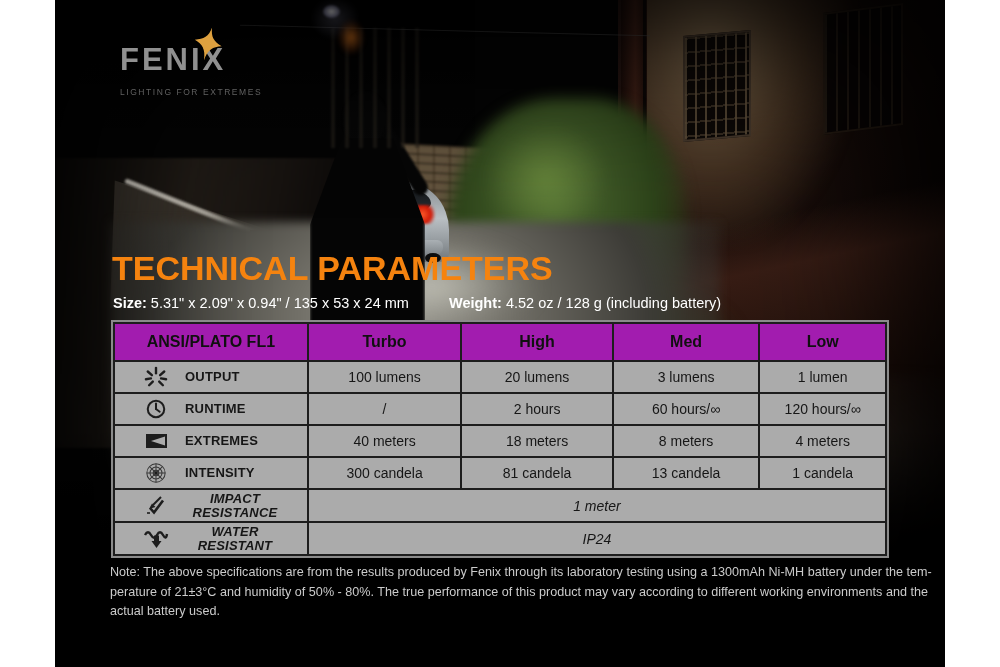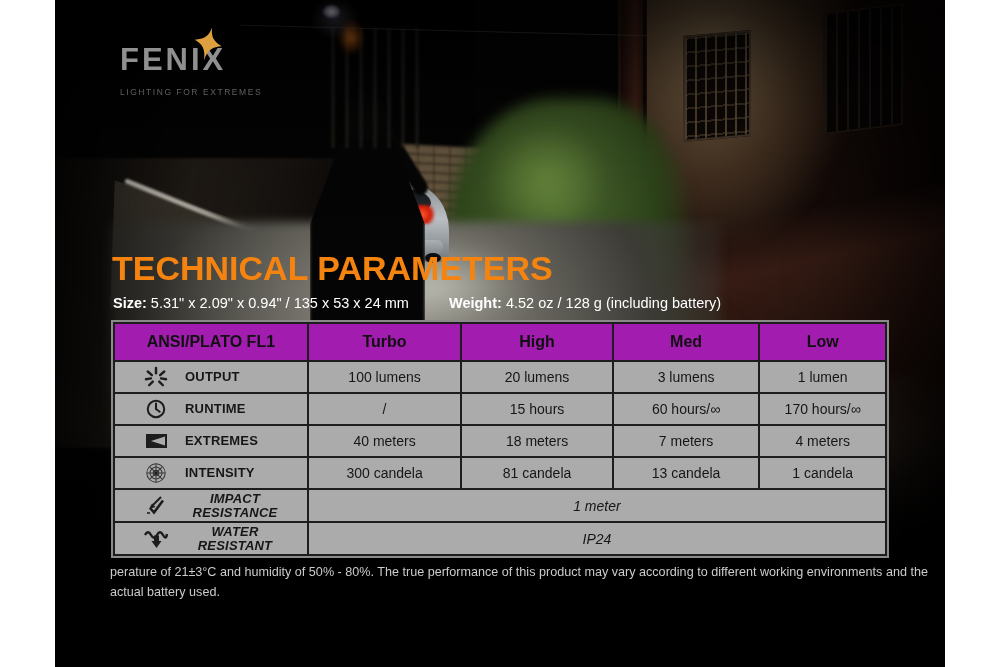--- a/index.html
+++ b/index.html
@@ -244,39 +244,39 @@
           <svg width="22" height="22" viewBox="0 0 24 24">
                   <circle cx="12" cy="12" r="9" fill="none" stroke="#1d1d1d" stroke-width="2.2"></circle>
             <line x1="12" y1="12" x2="12" y2="6" stroke="#1d1d1d" stroke-width="2.2" stroke-linecap="round"></line>
             <line x1="12" y1="12" x2="16" y2="15" stroke="#1d1d1d" stroke-width="2.2" stroke-linecap="round"></line>
                 </svg>
         </span>
         <span class="rowlabel">RUNTIME</span>
       </div>
           </td>
       <td>/</td>
-      <td>15 hours</td>
+      <td>2 hours</td>
       <td>60 hours/∞</td>
-      <td>170 hours/∞</td>
+      <td>120 hours/∞</td>
     </tr>
     <tr>
       <td class="labelcell">
             <div class="labelwrap">
         <span class="rowicon">
           <svg width="26" height="22" viewBox="0 0 26 22">
                   <rect x="3" y="4" width="21" height="14" fill="#1d1d1d"></rect>
             <polygon points="22,6.5 8,11 22,15.5" fill="#ababab"></polygon>
                 </svg>
         </span>
         <span class="rowlabel">EXTREMES</span>
       </div>
           </td>
       <td>40 meters</td>
       <td>18 meters</td>
-      <td>7 meters</td>
+      <td>8 meters</td>
       <td>4 meters</td>
     </tr>
     <tr>
       <td class="labelcell">
             <div class="labelwrap">
         <span class="rowicon">
           <svg width="22" height="22" viewBox="0 0 24 24">
                   <g stroke="#2a2a2a" stroke-width="1.1" fill="none" opacity="0.9">
             <circle cx="12" cy="12" r="3"></circle>
                     <circle cx="12" cy="12" r="6.5"></circle>
@@ -325,17 +325,18 @@
         </span>
         <span class="rowlabel">WATER RESISTANT</span>
       </div>
           </td>
       <td colspan="4">IP24</td>
     </tr>
   </tbody>
     </table>
 
   <div class="ov" id="note-block">
+    <div>Note: The above specifications are from the results produced by Fenix through its laboratory testing using a 1300mAh Ni-MH battery under the tem-</div>
     <div>perature of 21±3°C and humidity of 50% - 80%. The true performance of this product may vary according to different working environments and the</div>
     <div>actual battery used.</div>
   </div>
 
 </div>
 
 </body></html>

